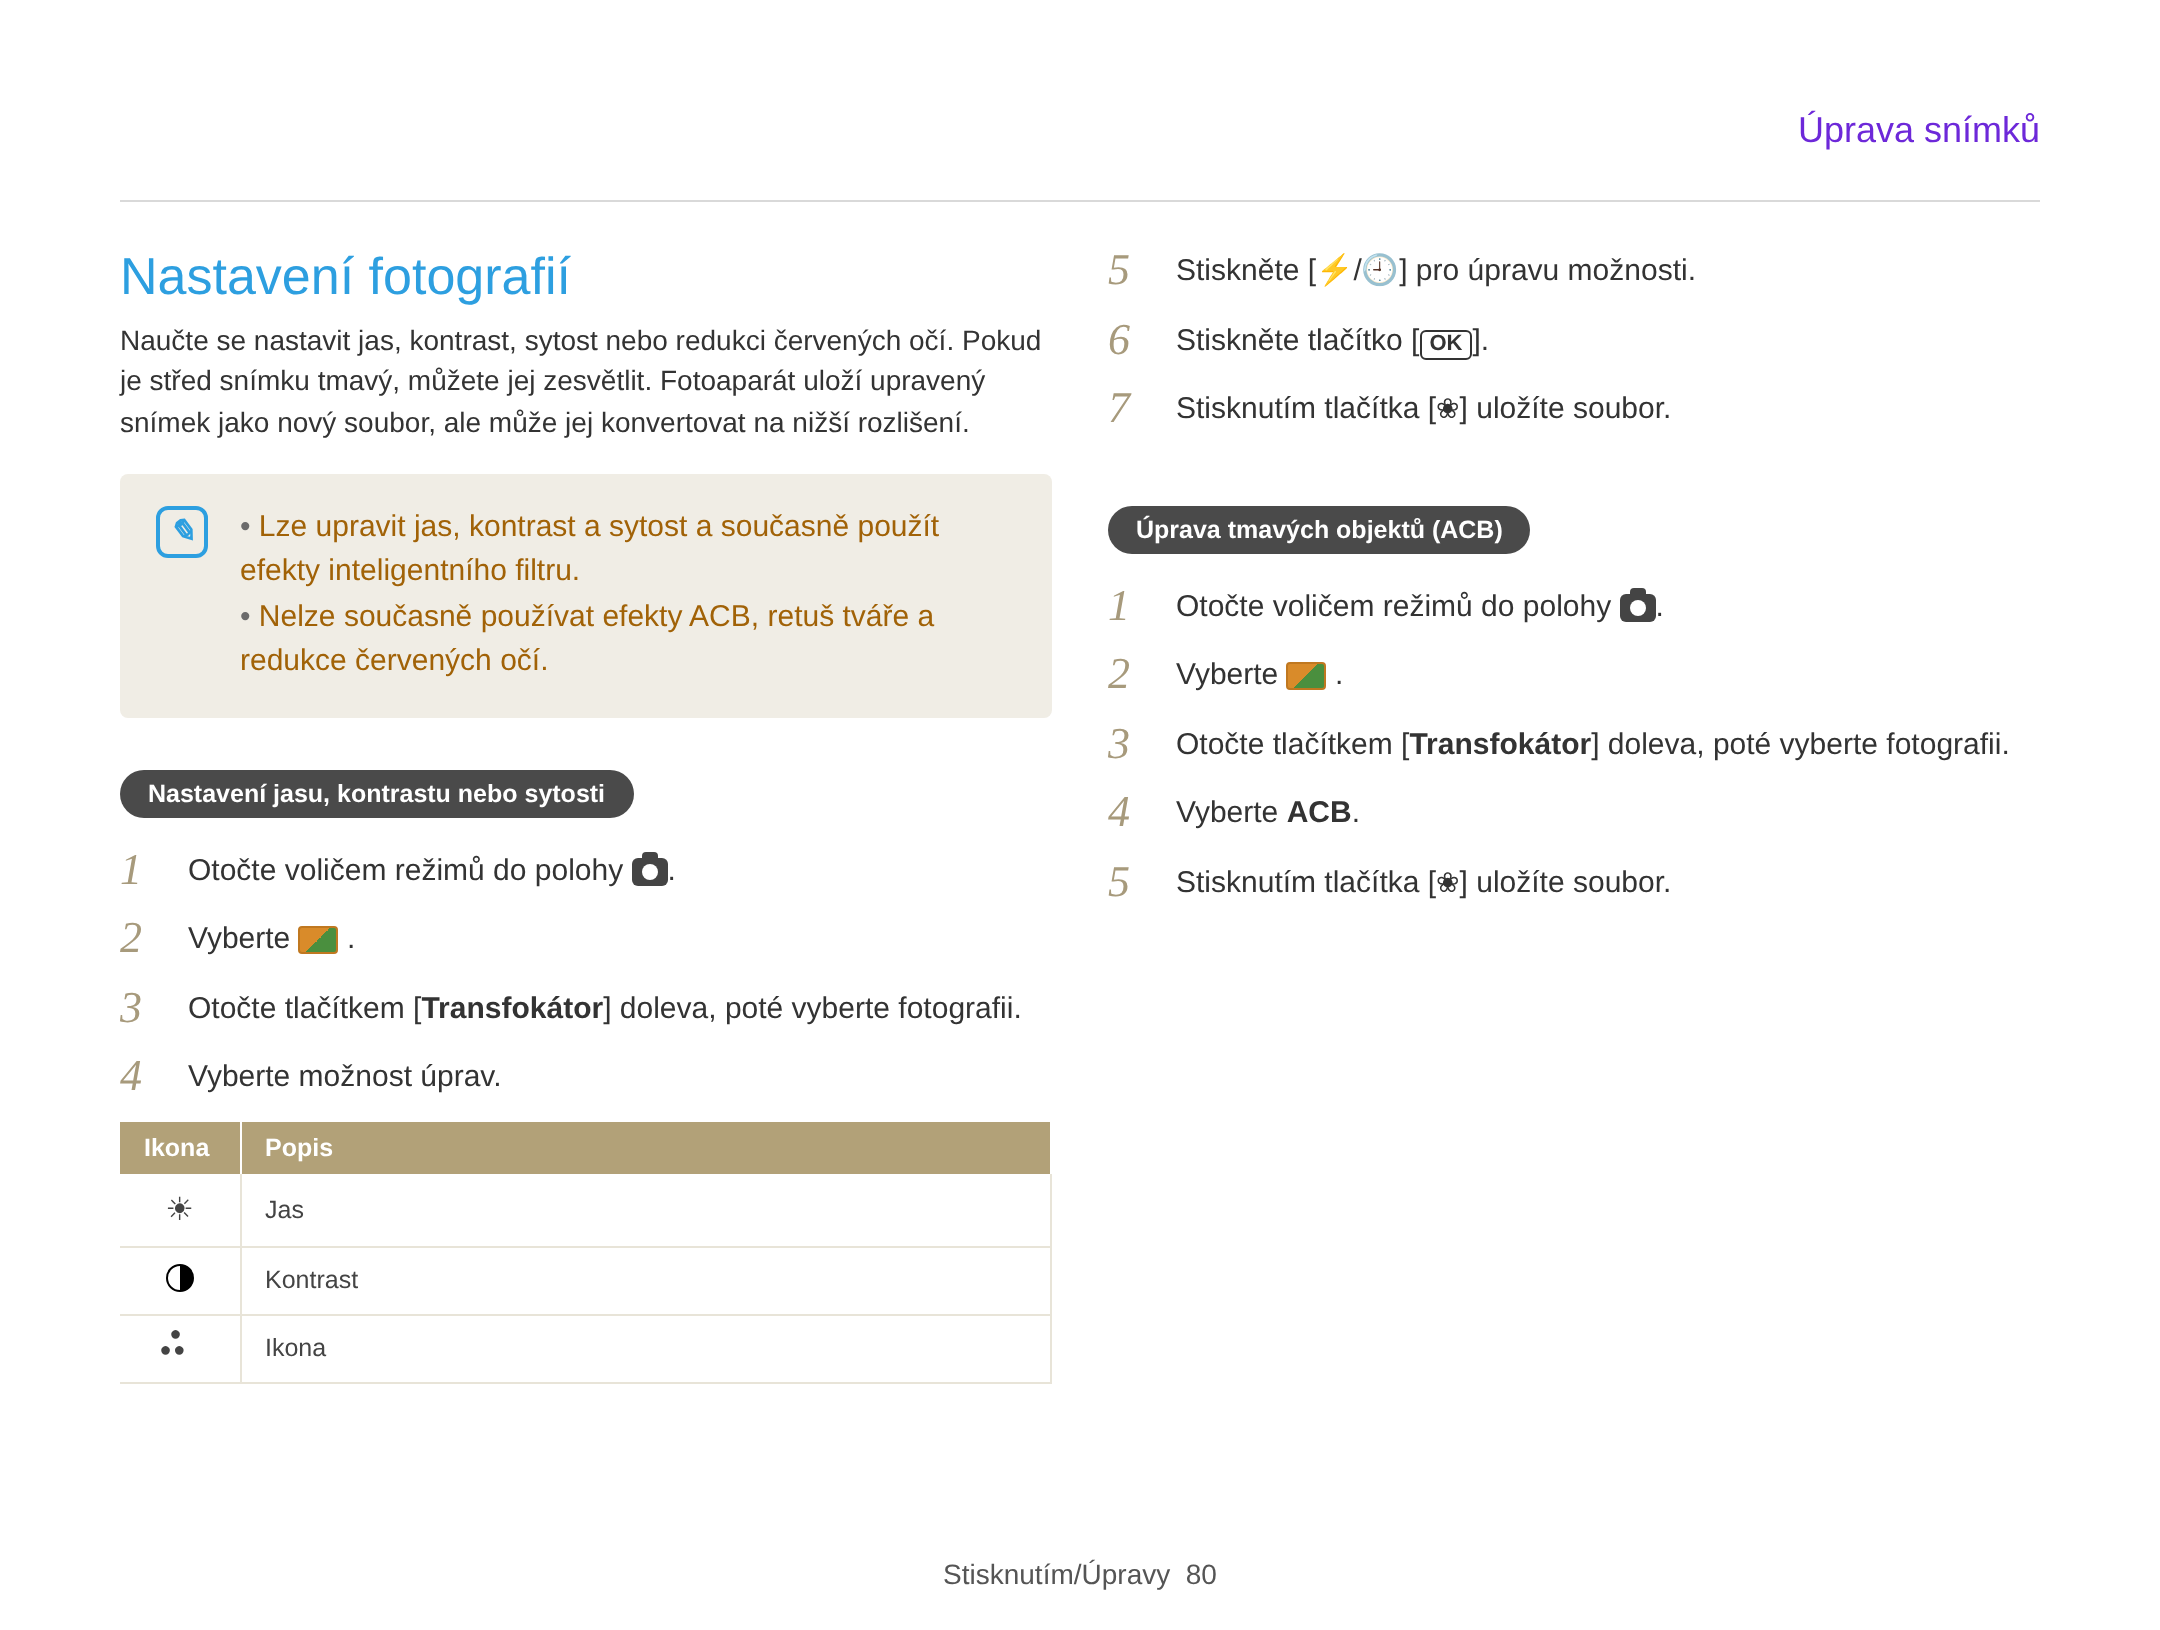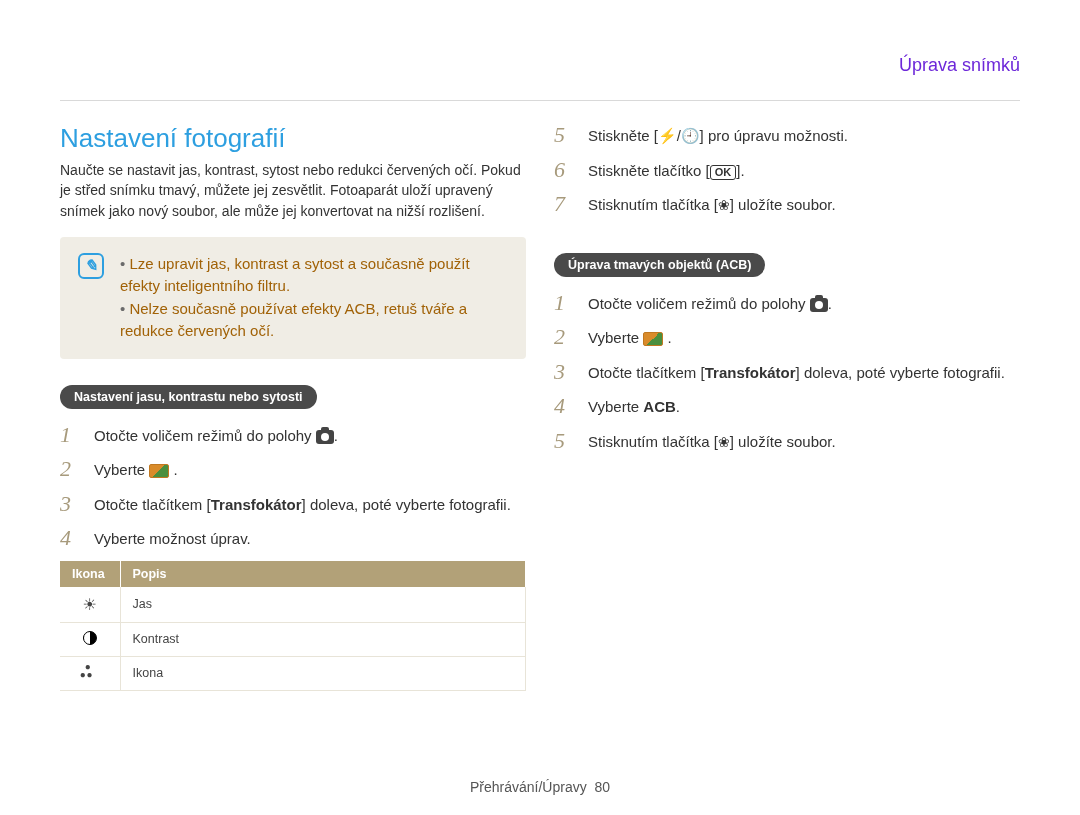--- a/index.html
+++ b/index.html
@@ -322,15 +322,15 @@
           <span class="step-num">5</span>
           <span class="step-body">
             <span>Stisknutím tlačítka [</span><span class="flower-icon">❀</span><span>] uložíte soubor.</span>
           </span>
         </li>
       </ol>
     </div>
   </div>
 
   <div class="footer">
-    <span>Přehrávání/Úpravy</span>&nbsp;&nbsp;<span>80</span>
+    <span>Stisknutím/Úpravy</span>&nbsp;&nbsp;<span>80</span>
   </div>
 </div>
 
 </body></html>

